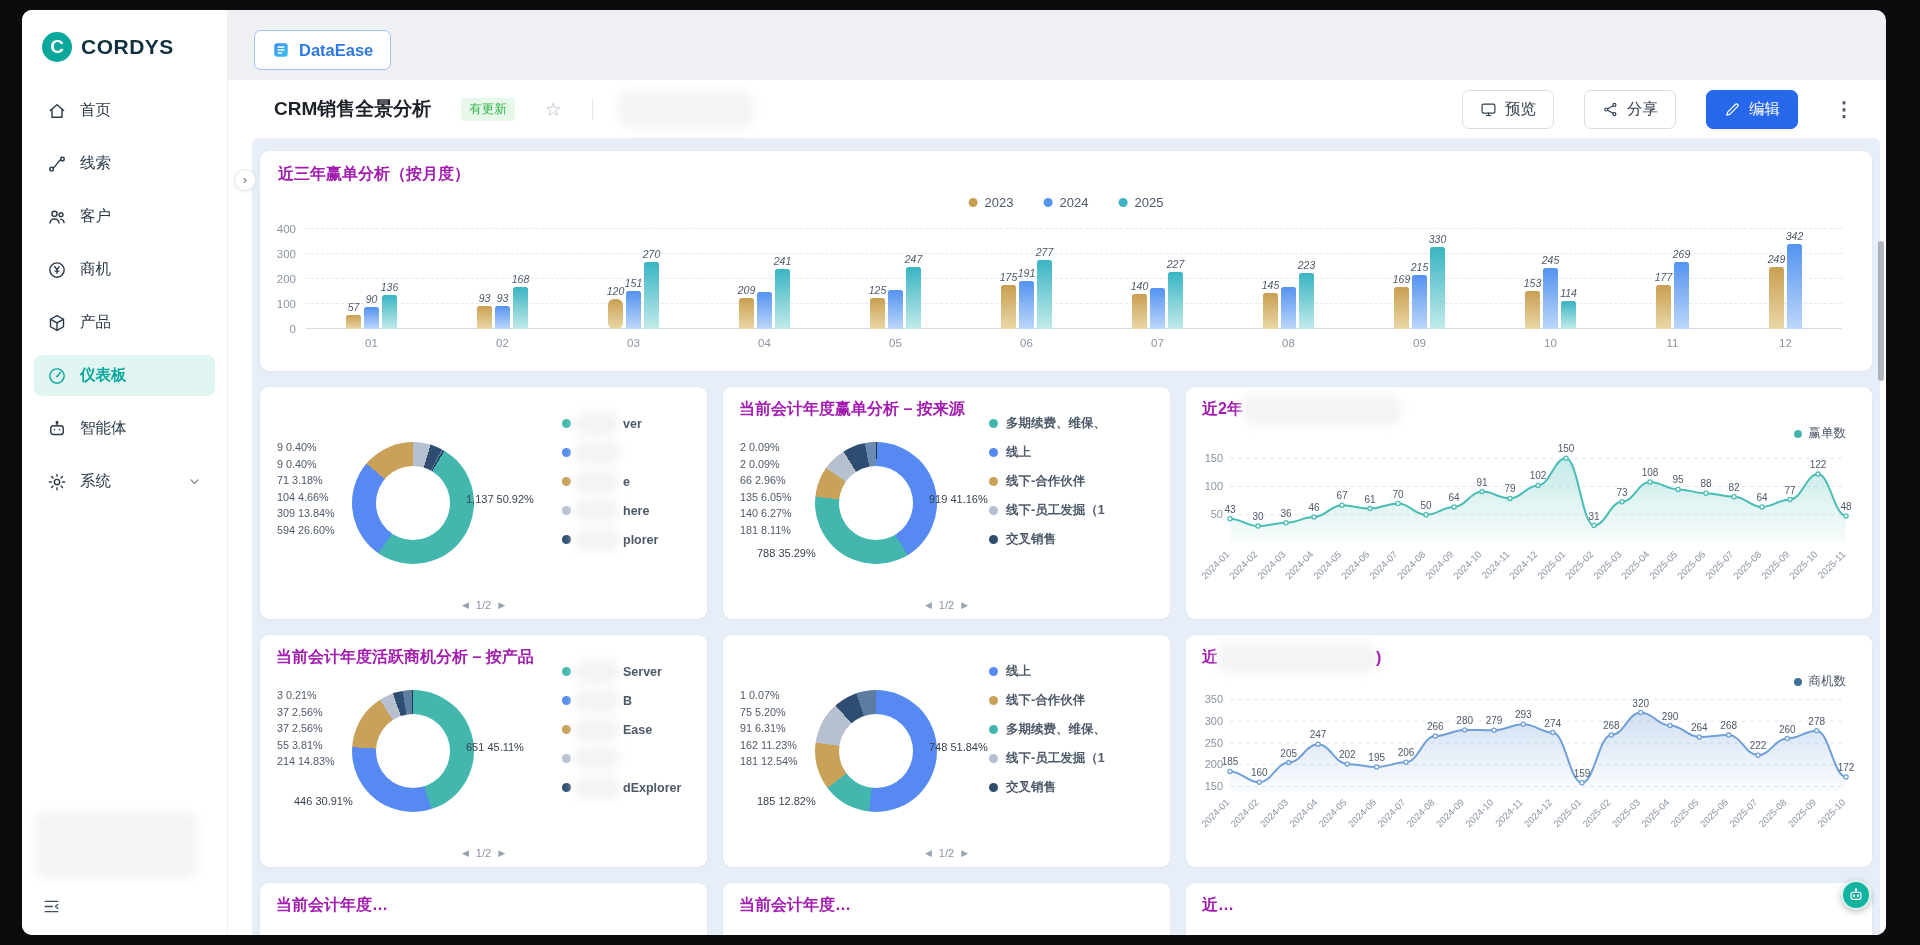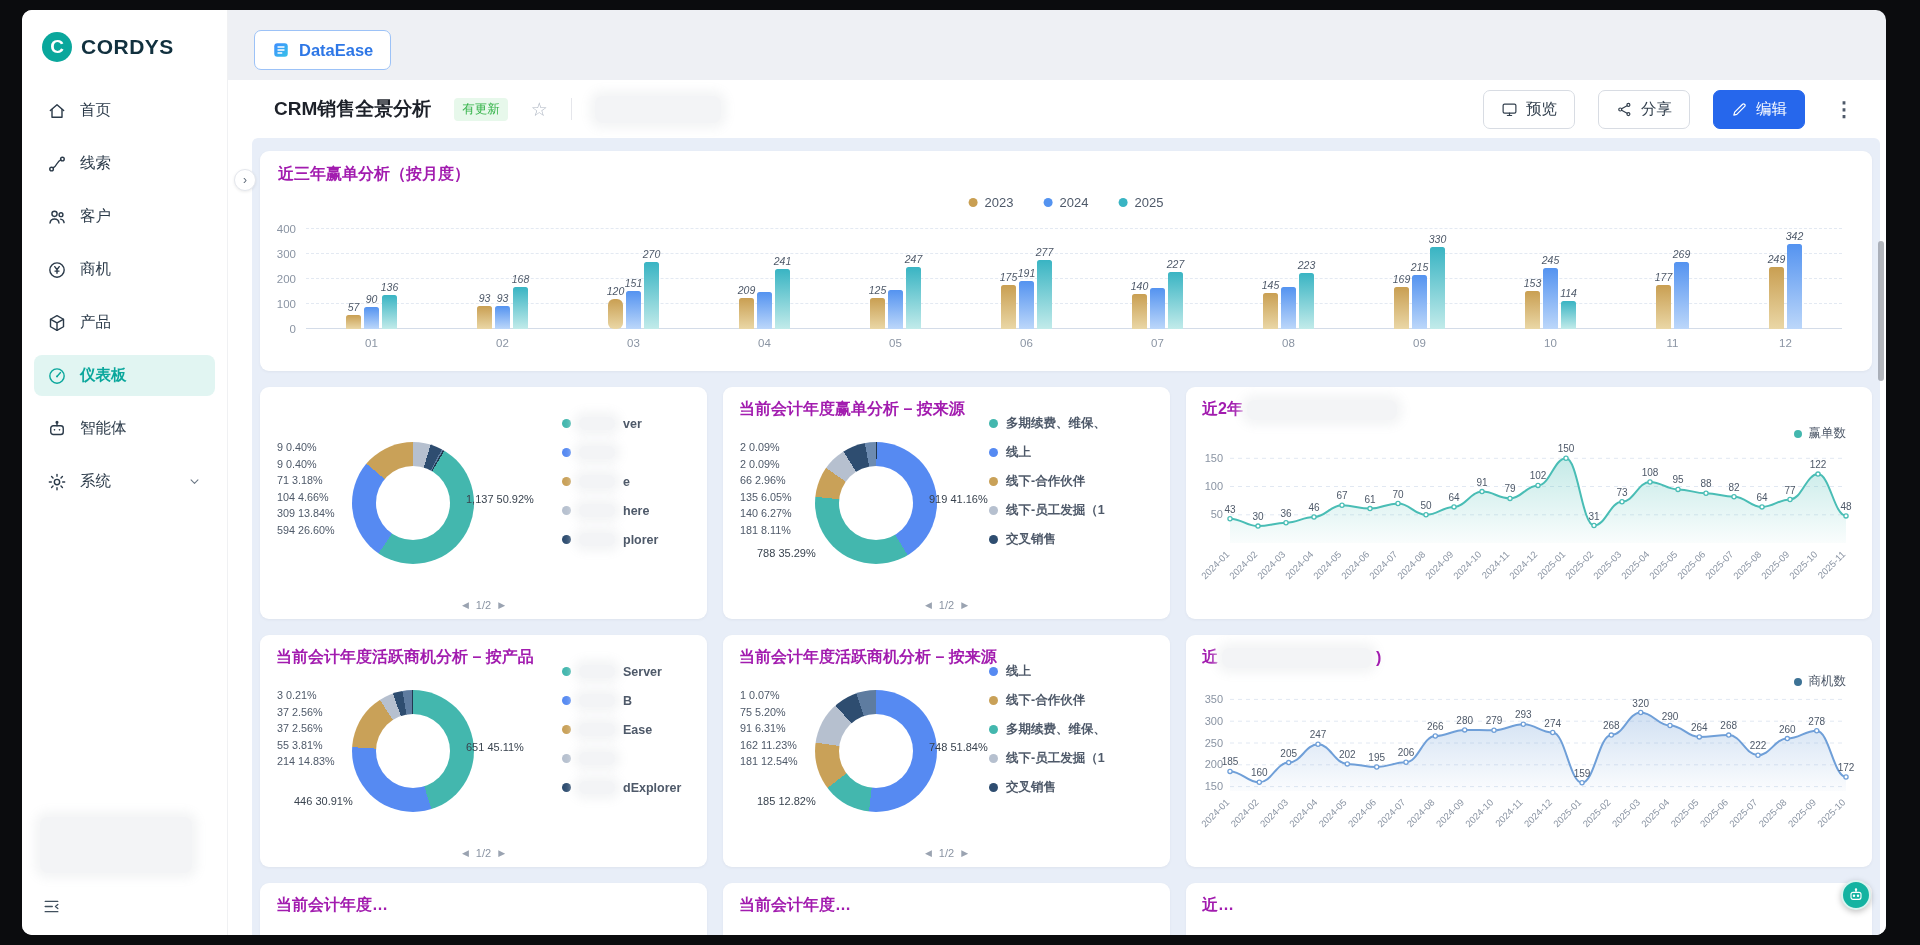--- a/index.html
+++ b/index.html
@@ -23,21 +23,21 @@
   .collapse-btn svg{width:19px;height:19px;}
 
   
   .main{flex:1;display:flex;flex-direction:column;position:relative;min-width:0;}
   .toolbar-row{padding:20px 0 10px 26px;}
   .de-btn{display:inline-flex;align-items:center;gap:9px;height:40px;padding:0 17px;background:#fff;border:1px solid #9cc2f7;border-radius:7px;color:#2e77e6;font-size:16.5px;font-weight:600;cursor:pointer;font-family:inherit;}
   .tabs-row{display:flex;padding-left:26px;gap:2px;}
   .tab{font-size:14.5px;color:#5b6573;padding:7px 15px;border-radius:7px 7px 0 0;cursor:pointer;}
   .tab.active{background:#fff;color:#20262e;}
   .panel{flex:1;background:#fff;display:flex;flex-direction:column;min-height:0;}
-  .titlebar{height:58px;min-height:58px;display:flex;align-items:center;gap:23px;padding:0 26px 0 46px;}
+  .titlebar{height:58px;min-height:58px;display:flex;align-items:center;gap:30px;padding:0 26px 0 46px;}
   .tb-title{font-size:19px;font-weight:700;color:#1d2129;}
   .tb-badge{background:#e7f8eb;color:#35b34a;font-size:12.5px;padding:3px 8px;border-radius:4px;}
   .tb-star{font-size:19px;color:#adb5c2;cursor:pointer;line-height:1;background:none;border:none;}
   .vdiv{width:1px;height:22px;background:#e5e6eb;}
   .tb-blur{width:126px;height:27px;}
   .tb-spacer{flex:1;}
   .btn{display:inline-flex;align-items:center;gap:8px;height:39px;padding:0 17px;border:1px solid #d8dce3;border-radius:7px;background:#fff;color:#33404e;font-size:15.5px;cursor:pointer;font-family:inherit;}
   .btn svg{width:17px;height:17px;}
   .btn-primary{background:#2667ec;border-color:#2667ec;color:#fff;}
   .more-btn{border:none;background:none;font-size:20px;color:#4e5969;cursor:pointer;padding:0 6px;font-weight:700;}
@@ -626,21 +626,20 @@
                 </div>
               </div>
             <div class="pager">
               <span class="pg-arrow">◀</span>
               <span>1/2</span>
               <span class="pg-arrow">▶</span>
             </div>
           </section>
 
           <section class="card card-donut">
-            <div class="card-title">当前会计年度活跃商机分析 – 按来源</div>
             <div class="donut-labels">
                 <div>1 0.07%</div>
                 <div>75 5.20%</div>
                 <div>91 6.31%</div>
                 <div>162 11.23%</div>
                 <div>181 12.54%</div>
               </div>
             <div class="donut" style="background: conic-gradient(rgb(86, 138, 242) 0%, rgb(86, 138, 242) 51.84%, rgb(67, 183, 174) 51.84%, rgb(67, 183, 174) 64.66%, rgb(201, 161, 88) 64.66%, rgb(201, 161, 88) 77.2%, rgb(182, 192, 207) 77.2%, rgb(182, 192, 207) 88.43%, rgb(46, 77, 112) 88.43%, rgb(46, 77, 112) 94.74%, rgb(94, 124, 160) 94.74%, rgb(94, 124, 160) 99.94%, rgb(34, 57, 80) 99.94%, rgb(34, 57, 80) 100%);"></div>
             <div class="donut-main">748 51.84%</div>
             <div class="donut-bottom">185 12.82%</div>

